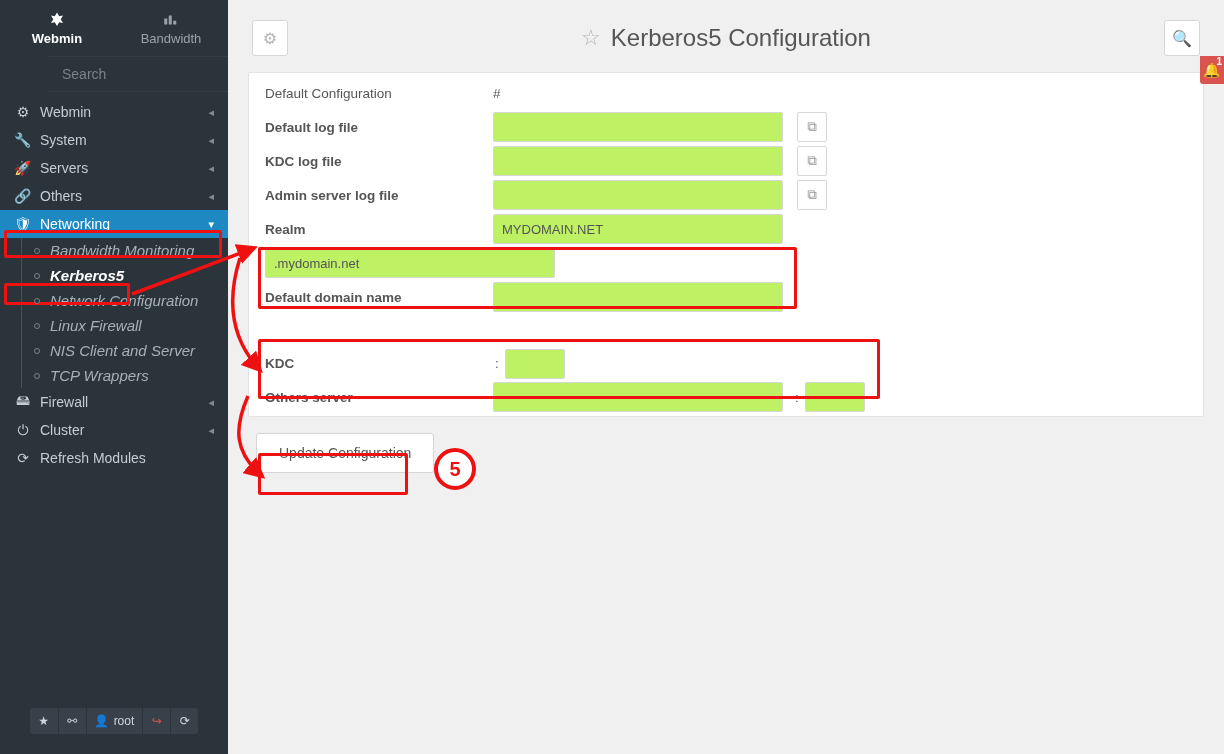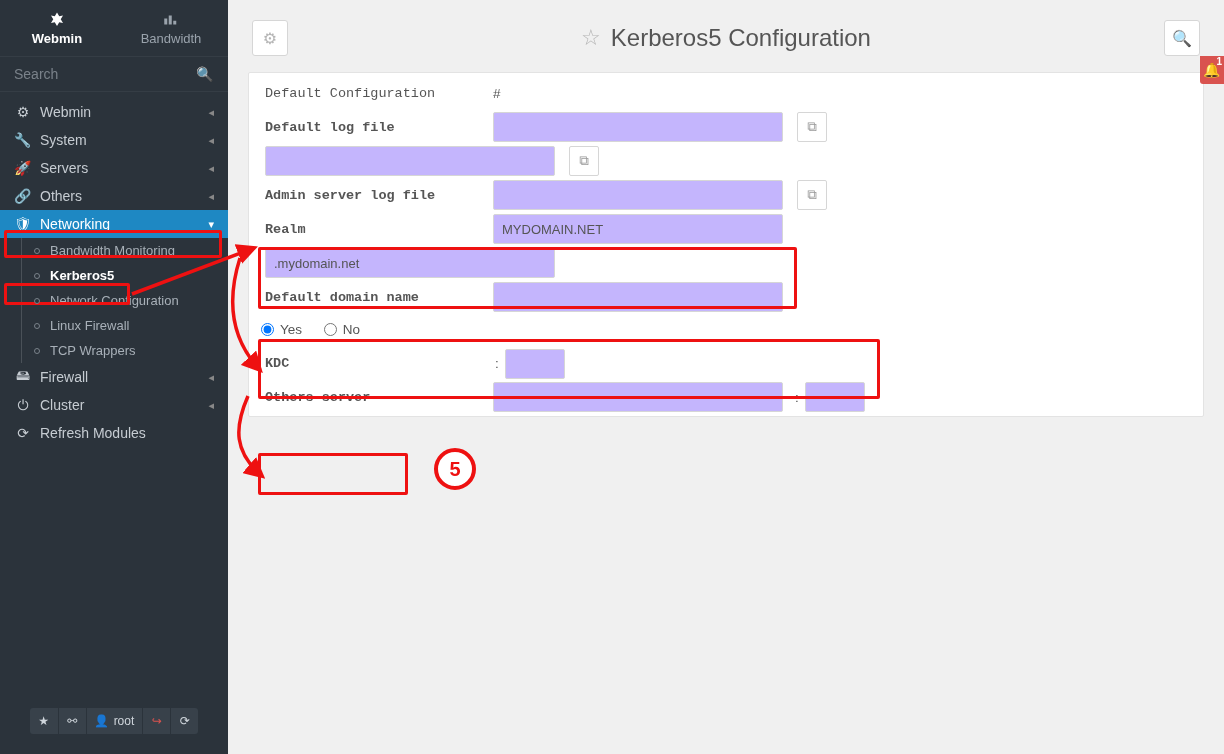--- a/index.html
+++ b/index.html
@@ -5,31 +5,31 @@
   * { box-sizing: border-box; margin: 0; padding: 0; }
   body { font-family: Arial, Helvetica, sans-serif; background: #f4f4f4; color: #333; }
   .app { display: flex; height: 754px; width: 1224px; position: relative; background:#fff; box-shadow: 0 8px 30px rgba(0,0,0,.25); }
 
   
   .sidebar { width: 228px; background: #2b333b; color: #c6ccd2; display: flex; flex-direction: column; }
   .sb-tabs { display:flex; height:56px; }
   .sb-tab { flex:1; display:flex; flex-direction:column; align-items:center; justify-content:center; gap:2px; font-size:13px; color:#9aa3ac; cursor:pointer;}
   .sb-tab.active { color:#fff; font-weight:600;}
   .sb-tab svg { width:18px; height:18px; fill:currentColor; }
-  .sb-search { display:flex; align-items:center; padding:0 14px; height:36px; border-top:1px solid rgba(255,255,255,.05); border-bottom:1px solid rgba(255,255,255,.05);}
+  .sb-search { display:flex; align-items:center; padding:0 14px; height:36px; border-top:1px solid rgba(255,255,255,.05); border-bottom:1px solid rgba(255,255,255,.05);margin-left:48px;}
   .sb-search input { flex:1; background:transparent; border:none; color:#c6ccd2; font-size:14px; outline:none;}
   .sb-search input::placeholder{color:#7a828a;}
   .sb-search .icon { color:#1e88c3; font-size:14px;}
   .sb-menu { flex:1; padding:6px 0; font-size:14px; }
   .sb-item, .sb-sub { display:flex; align-items:center; height:28px; padding:0 14px; cursor:pointer; color:#c6ccd2;}
   .sb-item .icon { width:18px; display:inline-flex; justify-content:center; margin-right:8px; color:#c6ccd2;}
   .sb-item .chev { margin-left:auto; font-size:11px; color:#888;}
   .sb-item.open { background:#1e88c3; color:#fff; }
   .sb-item.open .icon, .sb-item.open .chev { color:#fff; }
-  .sb-sub { padding-left:34px; height:25px; font-size:13px; color:#a8b0b8; position:relative;}
+  .sb-sub { padding-left:34px; height:25px; font-size:15px; color:#a8b0b8; position:relative;font-style:italic;}
   .sb-sub::before { content:""; position:absolute; left:21px; top:0; bottom:0; width:1px; background:rgba(255,255,255,.15);}
   .sb-sub .dot { width:6px;height:6px;border:1px solid #7a828a;border-radius:50%;margin-right:10px;background:#2b333b; position:relative; z-index:1;}
   .sb-sub.active { color:#fff; font-weight:600;}
   .sb-footer { display:flex; justify-content:center; gap:0; padding:14px 0 20px; }
   .sb-fbtn { width:28px;height:26px; background:#38414a; color:#cfd5db; display:flex;align-items:center;justify-content:center; font-size:12px; border-left:1px solid #2b333b; cursor:pointer;}
   .sb-fbtn:first-child{border-left:none; border-radius:3px 0 0 3px;}
   .sb-fbtn:last-child{border-radius:0 3px 3px 0;}
   .sb-fbtn.wide{width:auto;padding:0 8px;gap:4px;}
   .sb-fbtn.danger{color:#d9534f;}
 
@@ -37,25 +37,25 @@
   .main { flex:1; background:#f0f0f0; position:relative; overflow:hidden;}
   .main-inner{ position:absolute; inset:0; overflow-y:scroll; padding:12px 20px 20px;}
   .page-head{ display:flex; align-items:center; padding:8px 4px 16px;}
   .square-btn{ width:36px;height:36px;border:1px solid #d6d6d6;border-radius:3px;background:#fff;display:flex;align-items:center;justify-content:center;color:#b5b5b5;cursor:pointer;}
   .page-title{ flex:1; text-align:center; display:flex; align-items:center; justify-content:center; gap:10px; font-size:24px; color:#555; font-weight:400;}
   .page-title .star{ color:#b5b5b5; font-size:22px;}
   .panel{ background:#fff; border:1px solid #e3e3e3; border-radius:2px; }
   .panel-title{ text-align:center; font-size:17px; color:#444; padding:10px 0; border-bottom:1px solid #eee;}
   .panel-body{ padding:4px 0 2px; font-size:13.5px; color:#555;}
   .row{ display:flex; align-items:center; min-height:33px; padding:0 12px;}
-  .cell-label{ width:228px; padding:6px 4px;font-family:Liberation Mono, monospace;}
+  .cell-label{ width:228px; padding:6px 4px;}
   .cell-label.bold{ font-weight:600;}
   .cell-field{ width:300px; padding:2px 4px;}
   .cell-field2{ width:300px; padding:2px 0;}
-  .txt{ width:290px; height:30px; border:1px solid #d6d6d6; border-radius:2px; padding:0 8px; font-size:13px; color:#555; background:#c4b5fd;}
+  .txt{ width:290px; height:30px; border:1px solid #d6d6d6; border-radius:2px; padding:0 8px; font-size:13px; color:#555; background:#bef264;}
   .txt.short{width:60px;}
   .filebtn{ width:30px;height:30px; border:1px solid #d6d6d6;border-radius:2px;background:#fff;display:inline-flex;align-items:center;justify-content:center;color:#999;cursor:pointer;margin-left:8px;}
   .radio{ display:inline-flex; align-items:center; gap:6px; margin-right:18px; font-size:13.5px;}
   .update-btn{ margin:16px 0 0 8px; height:40px; padding:0 22px; border:1px solid #d6d6d6; border-radius:3px; background:#fff; color:#555; font-size:14px; cursor:pointer;}
 
   
   .redbox{position:absolute; border:3px solid #e11; border-radius:2px; pointer-events:none;}
   .redcircle{position:absolute; width:42px;height:42px;border:4px solid #e11;border-radius:50%;display:flex;align-items:center;justify-content:center;color:#e11;font-weight:700;font-size:20px;pointer-events:none;background:#fff;}
   .redarrow{position:absolute;pointer-events:none;}
   svg.arrow{overflow:visible;}
@@ -131,20 +131,24 @@
         <div class="sb-sub">
           <span class="dot"></span>
           <span>Network Configuration</span>
         </div>
         <div class="sb-sub">
           <span class="dot"></span>
           <span>Linux Firewall</span>
         </div>
         <div class="sb-sub">
           <span class="dot"></span>
+          <span>NIS Client and Server</span>
+        </div>
+        <div class="sb-sub">
+          <span class="dot"></span>
           <span>TCP Wrappers</span>
         </div>
       <div class="sb-item">
           <span class="icon">🖴</span>
           <span>Firewall</span>
           <span class="chev">◂</span>
         </div>
       <div class="sb-item">
           <span class="icon">⏻</span>
           <span>Cluster</span>
@@ -197,20 +201,21 @@
             <div class="cell-field">#</div>
           </div>
           <div class="row">
             <div class="cell-label bold">Default log file</div>
             <div class="cell-field"><input class="txt" style=""></div>
             <div class="filebtn">
                 <span>⧉</span>
               </div>
           </div>
           <div class="row">
+            <div class="cell-label bold">KDC log file</div>
             <div class="cell-field"><input class="txt" style=""></div>
             <div class="filebtn">
                 <span>⧉</span>
               </div>
           </div>
           <div class="row">
             <div class="cell-label bold">Admin server log file</div>
             <div class="cell-field"><input class="txt" style=""></div>
             <div class="filebtn">
                 <span>⧉</span>
@@ -221,45 +226,36 @@
             <div class="cell-field"><input class="txt" value="MYDOMAIN.NET" style=""></div>
           </div>
           <div class="row">
             <div class="cell-field"><input class="txt" value=".mydomain.net" style=""></div>
           </div>
           <div class="row">
             <div class="cell-label bold">Default domain name</div>
             <div class="cell-field"><input class="txt" style=""></div>
           </div>
           <div class="row">
-            <div class="cell-field2">
-              <label class="radio">
-                  <input type="radio" name="dns" checked="" style="">
-                  <span>Yes</span>
-                </label>
-              <label class="radio">
-                  <input type="radio" name="dns" style="">
-                  <span>No</span>
-                </label>
-            </div>
           </div>
           <div class="row">
             <div class="cell-label bold">KDC</div>
             <span style="padding:0 6px">:</span>
             <input class="txt short" style="">
           </div>
           <div class="row">
             <div class="cell-label bold">Others server</div>
             <div class="cell-field"><input class="txt" style=""></div>
             <span style="padding:0 6px">:</span>
             <input class="txt short" style="">
           </div>
         </div>
       </div>
 
+      <button class="update-btn">Update Configuration</button>
       <div style="height:260px"></div>
     </div>
   </div>
 
   <div class="bell">
     <span>🔔</span>
       <sup>1</sup>
   </div>
 
   <svg width="0" height="0">

